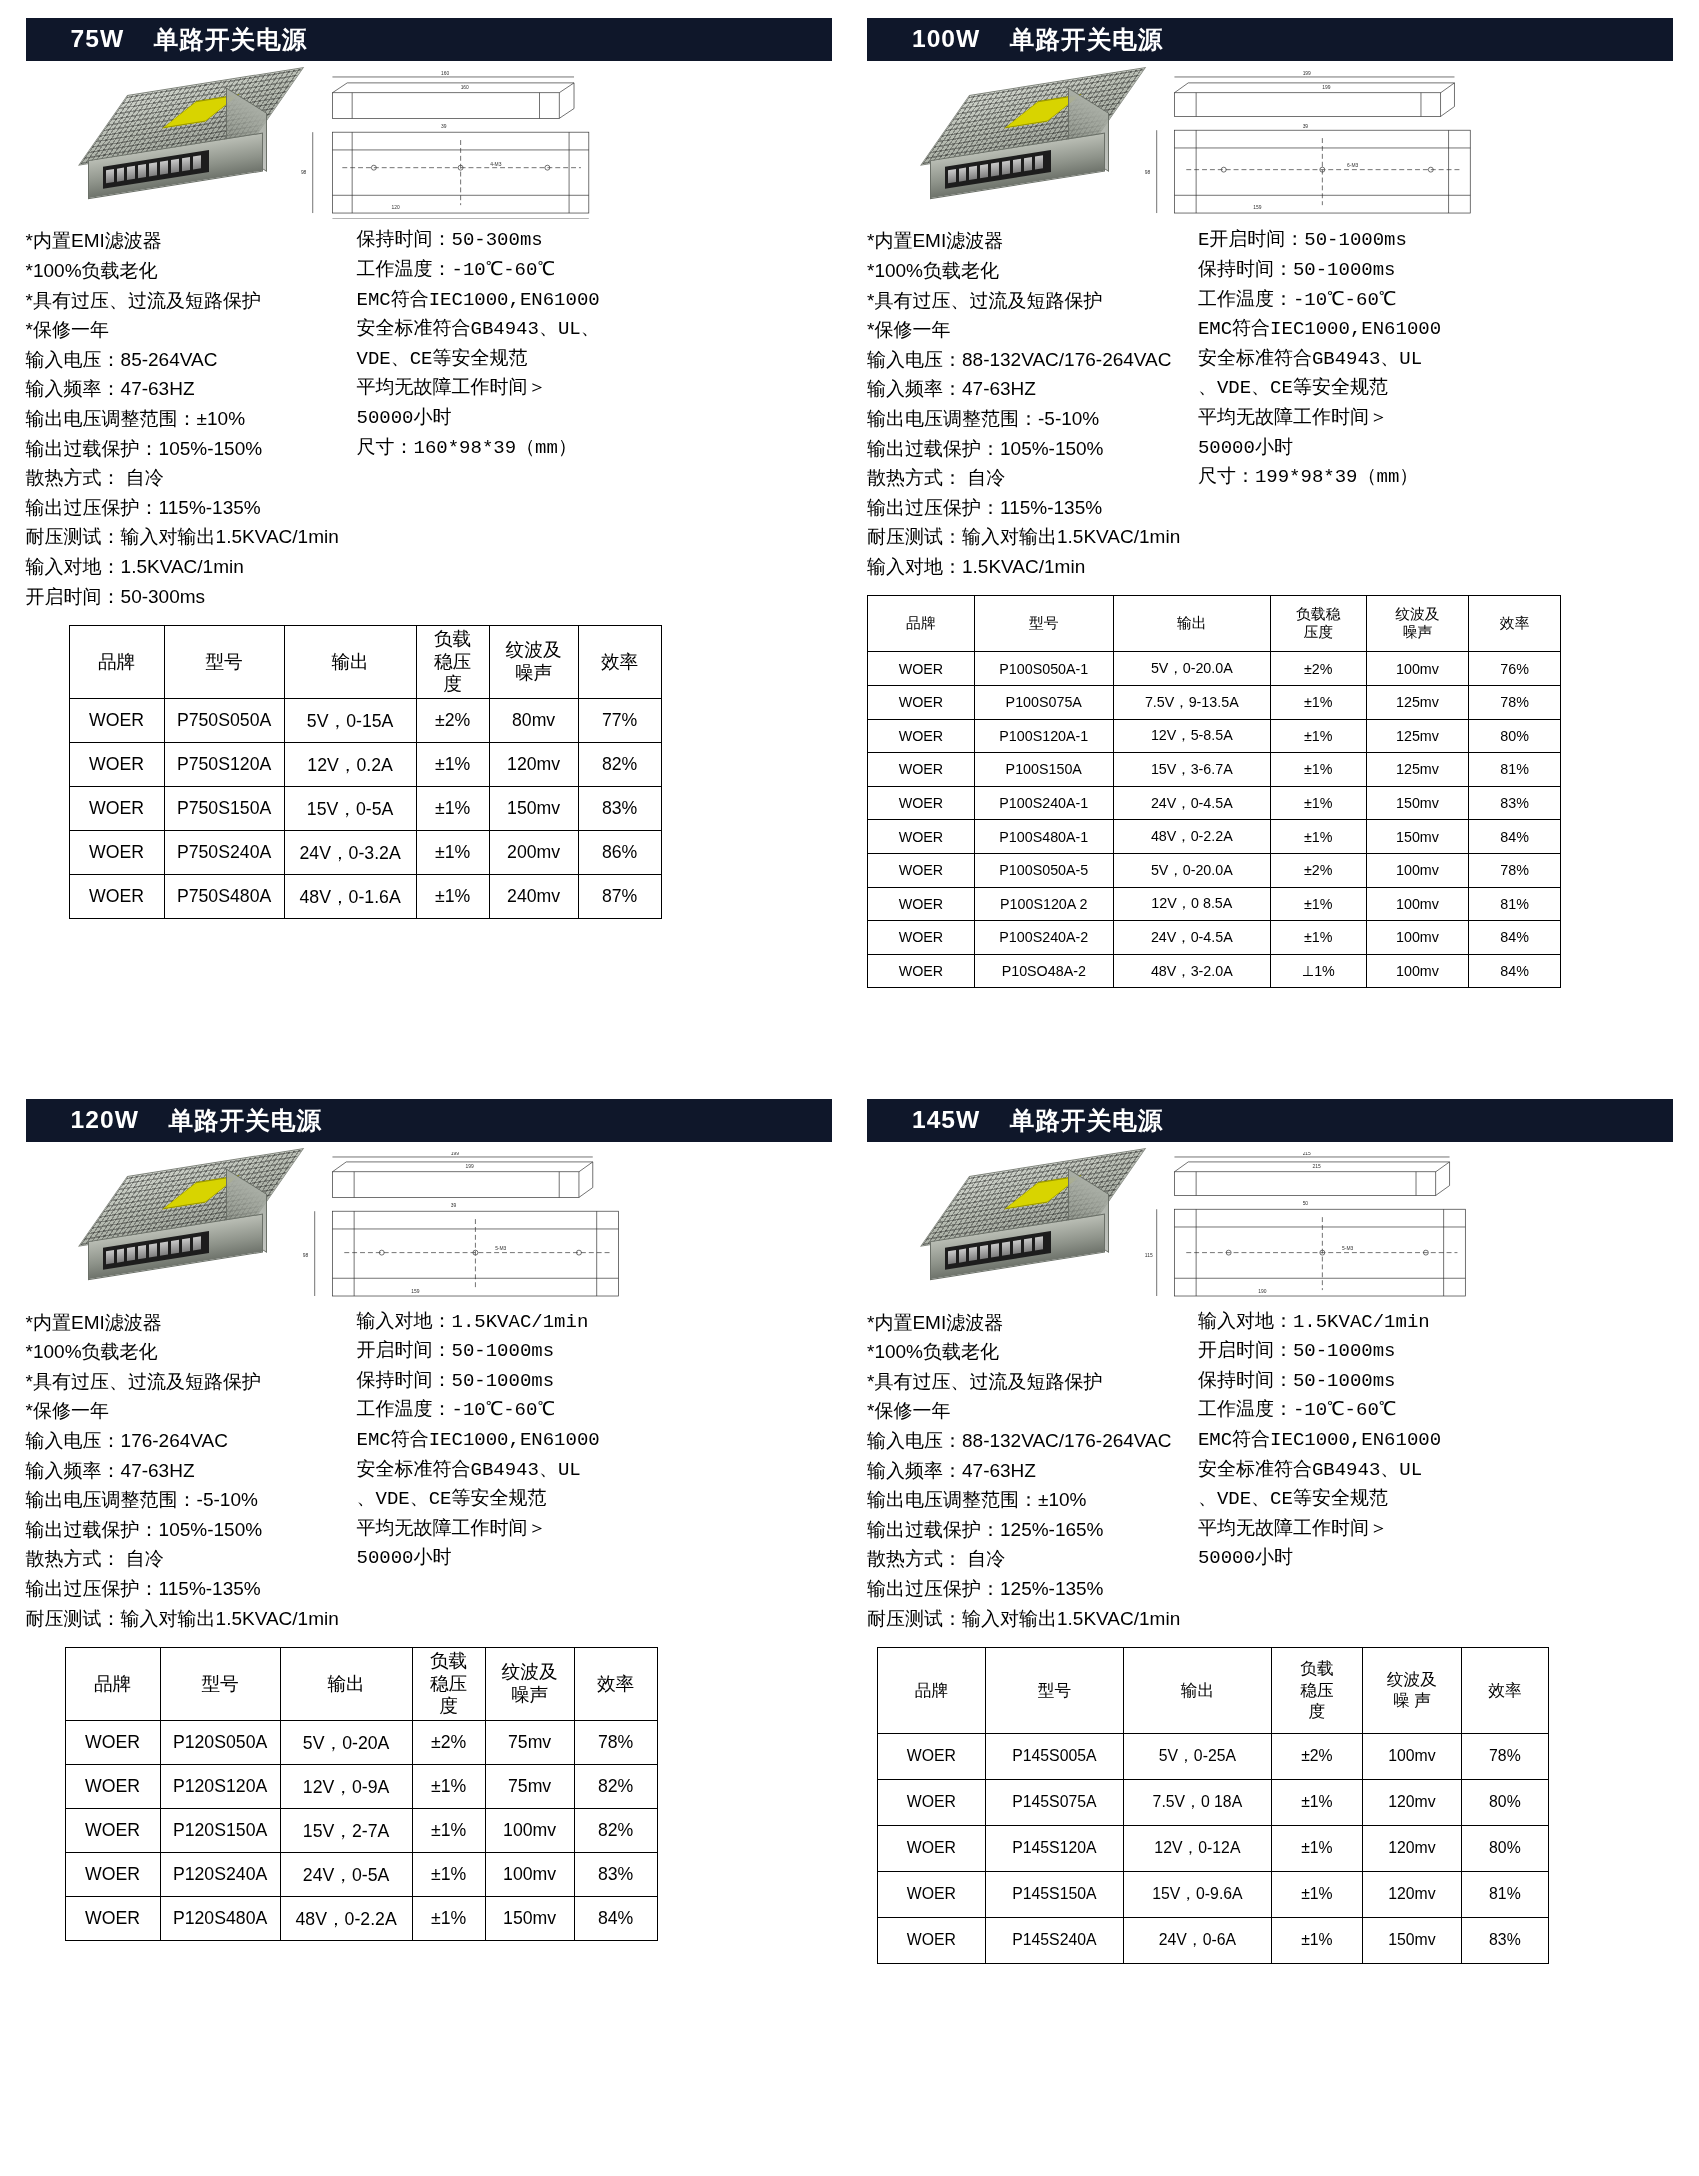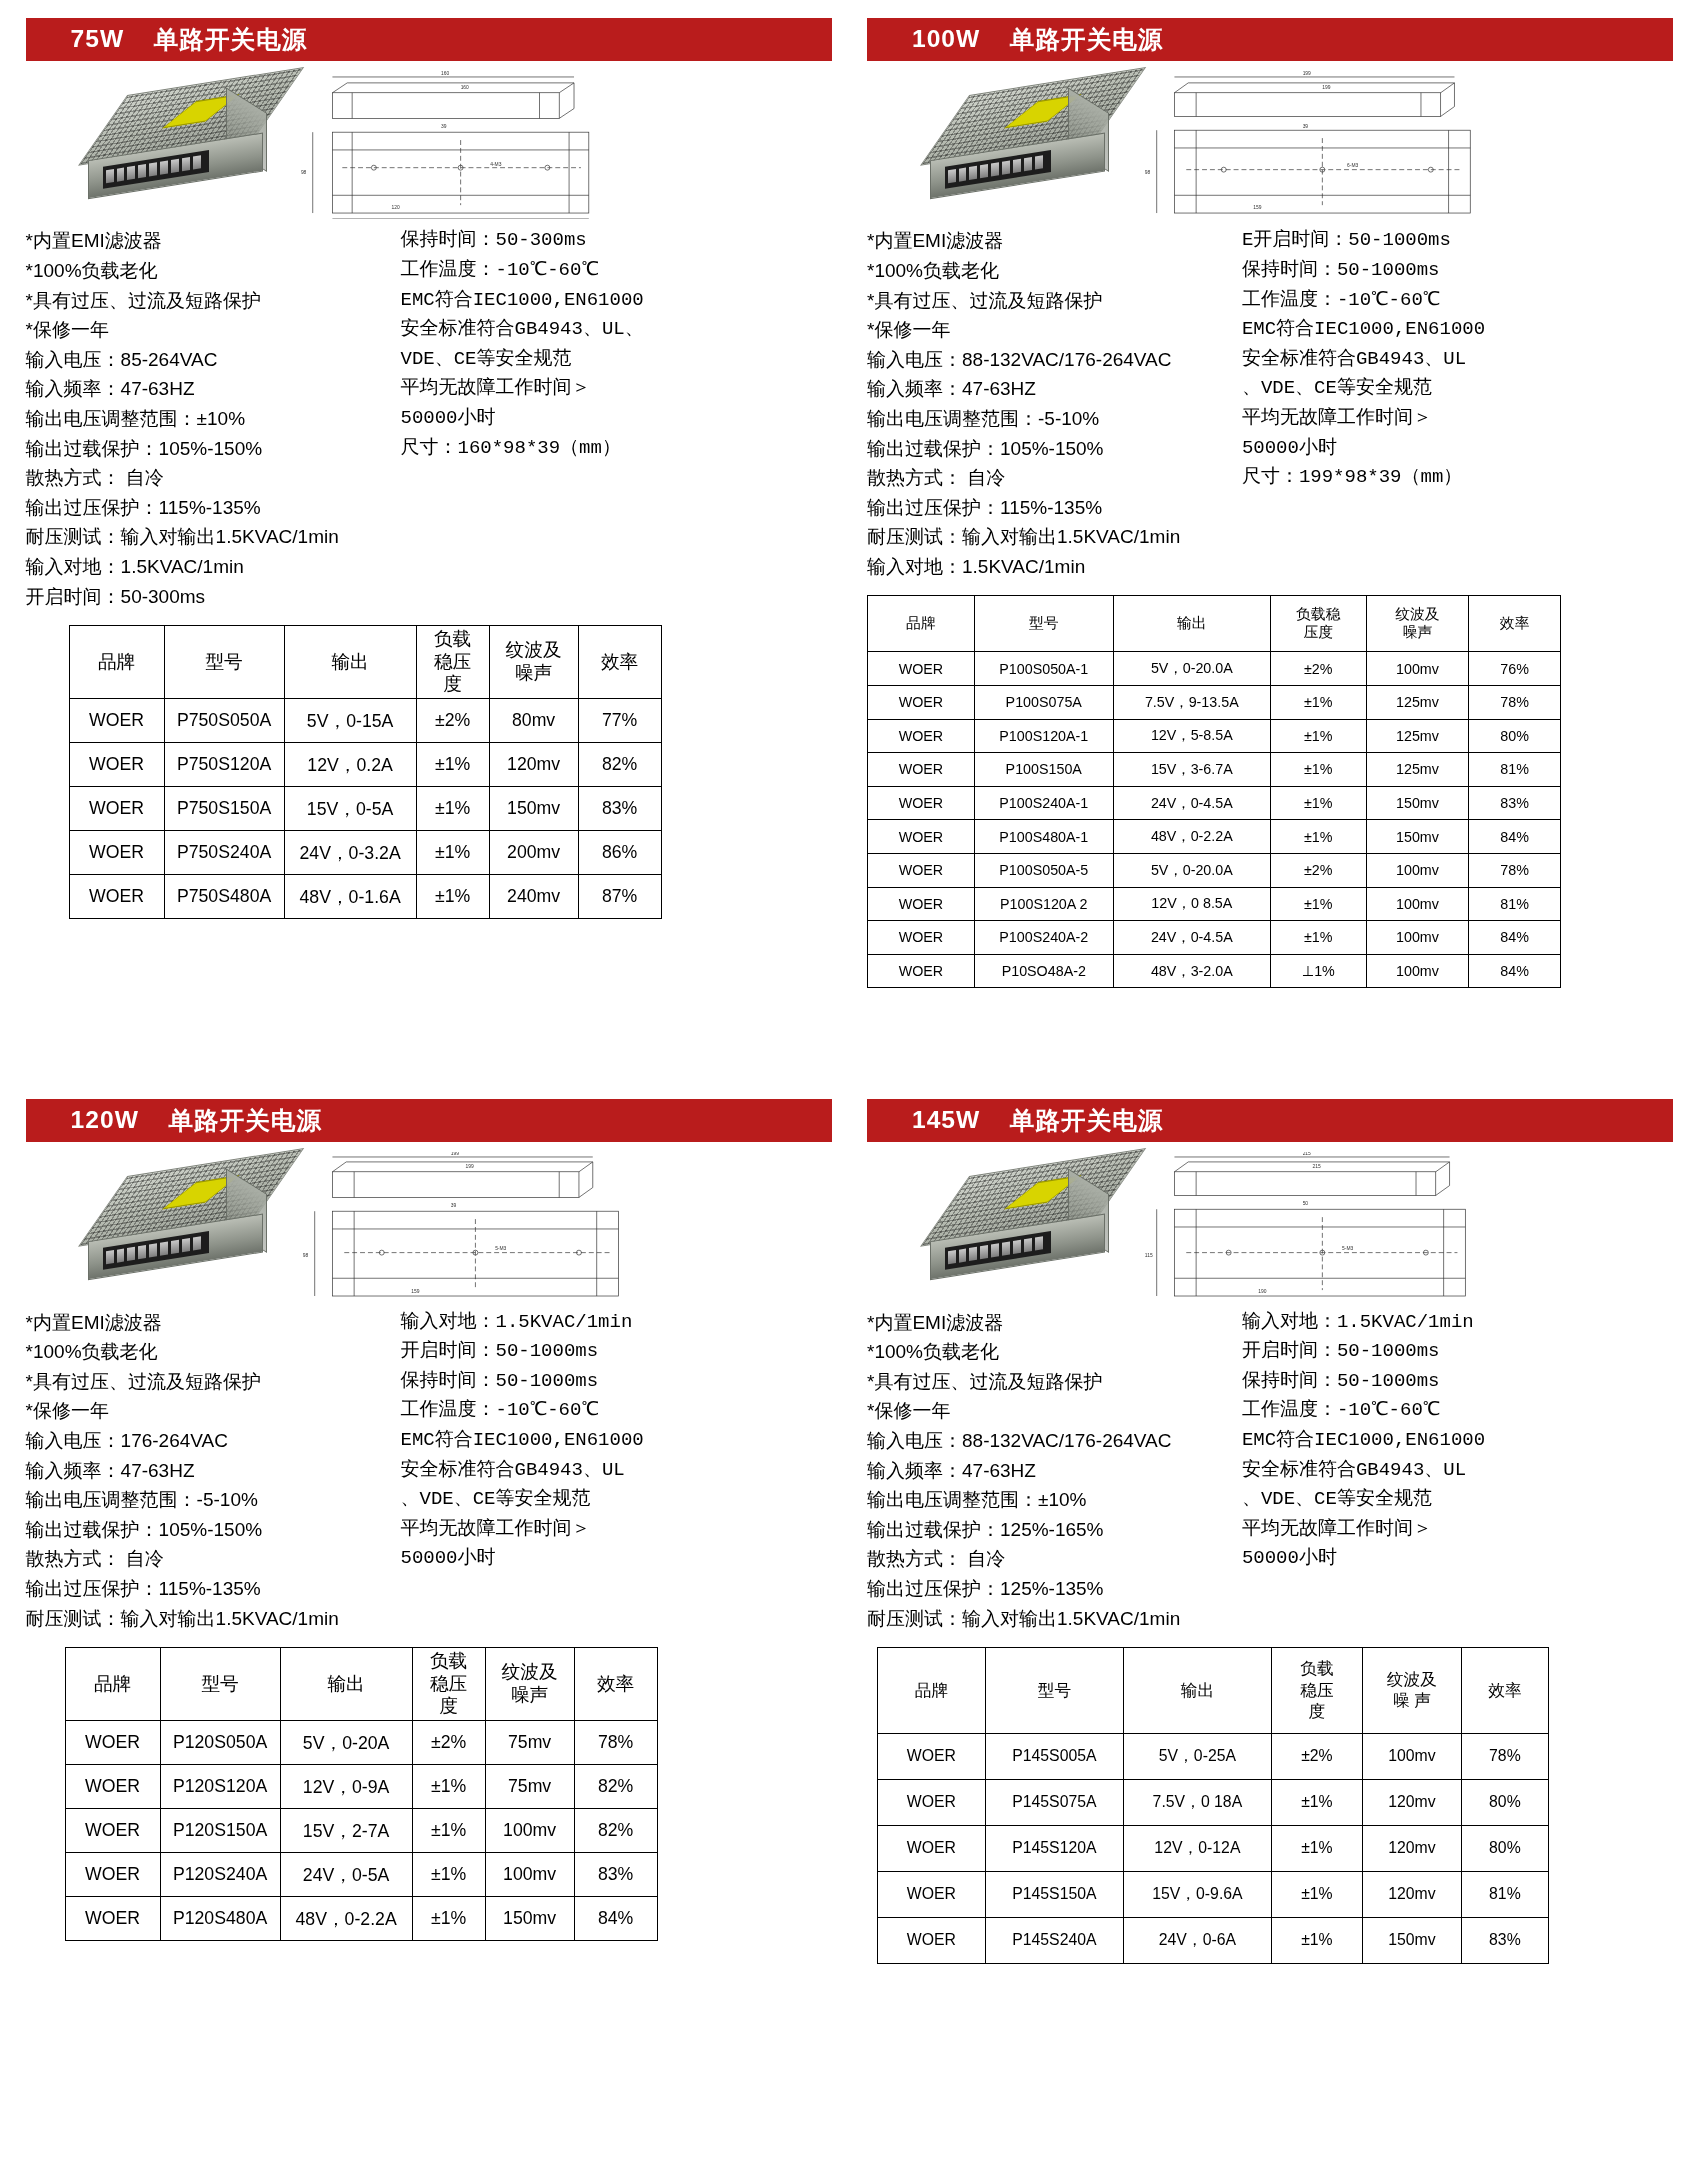--- a/index.html
+++ b/index.html
@@ -26,21 +26,21 @@
     column-gap: 35px;
     row-gap: 3.9px;
   }
   .panel {
     position: relative;
     display: flex;
     flex-direction: column;
   }
   
   .titlebar {
-    background: #b91c1c;
+    background: #0f172a;
     height: 43px;
     display: flex;
     align-items: center;
     padding-left: 45px;
     color: #fff;
     font-size: 24.6px;
     font-weight: bold;
     letter-spacing: 1px;
     box-sizing: border-box;
   }
@@ -129,21 +129,20 @@
     height: 148px;
     position: relative;
   }
   .drawing svg { display: block; }
   
   .specs {
     display: flex;
     margin-top: 7.9px;
     font-size: 19px;
     line-height: 29.6px;
-    gap: 44px;
   }
   .specs .col {
     white-space: pre-line;
   }
   .specs .colA { width: 325px; flex: 0 0 auto; }
   .specs .colB { flex: 1 1 auto; padding-left: 5.9px; font-family: Liberation Mono, monospace; }
   
   table.spec {
     border-collapse: collapse;
     margin-top: 13.8px;

